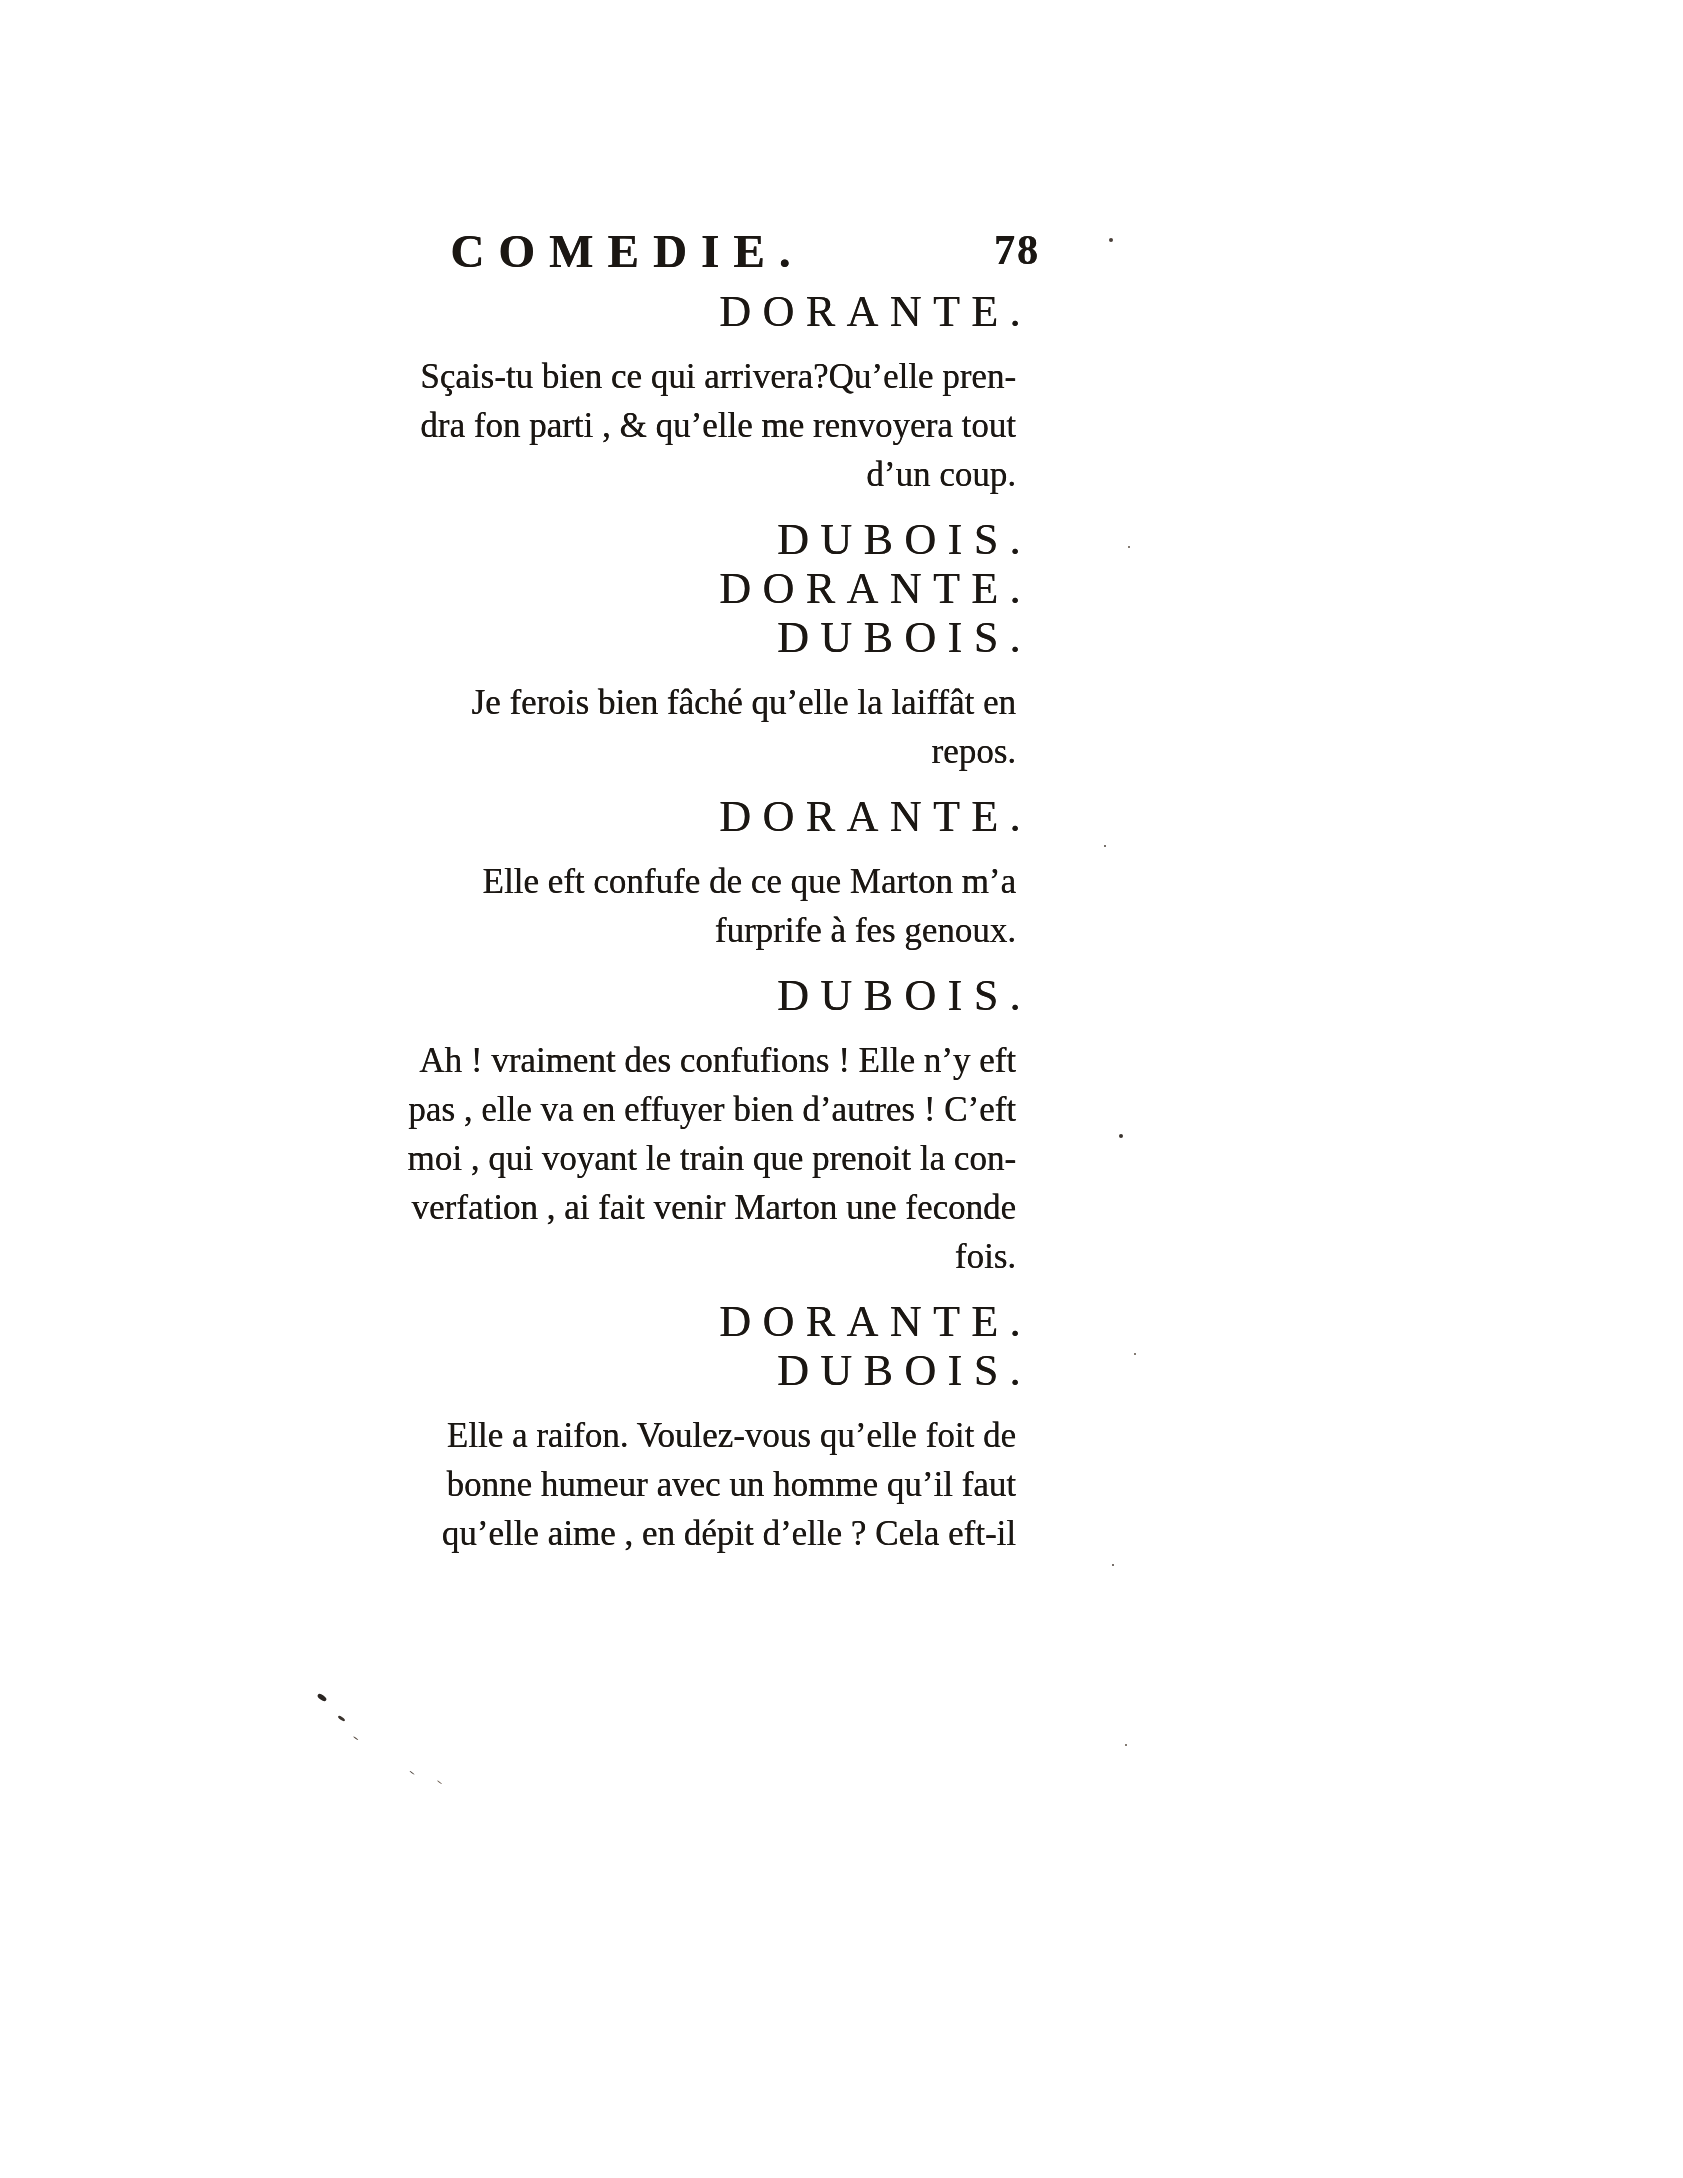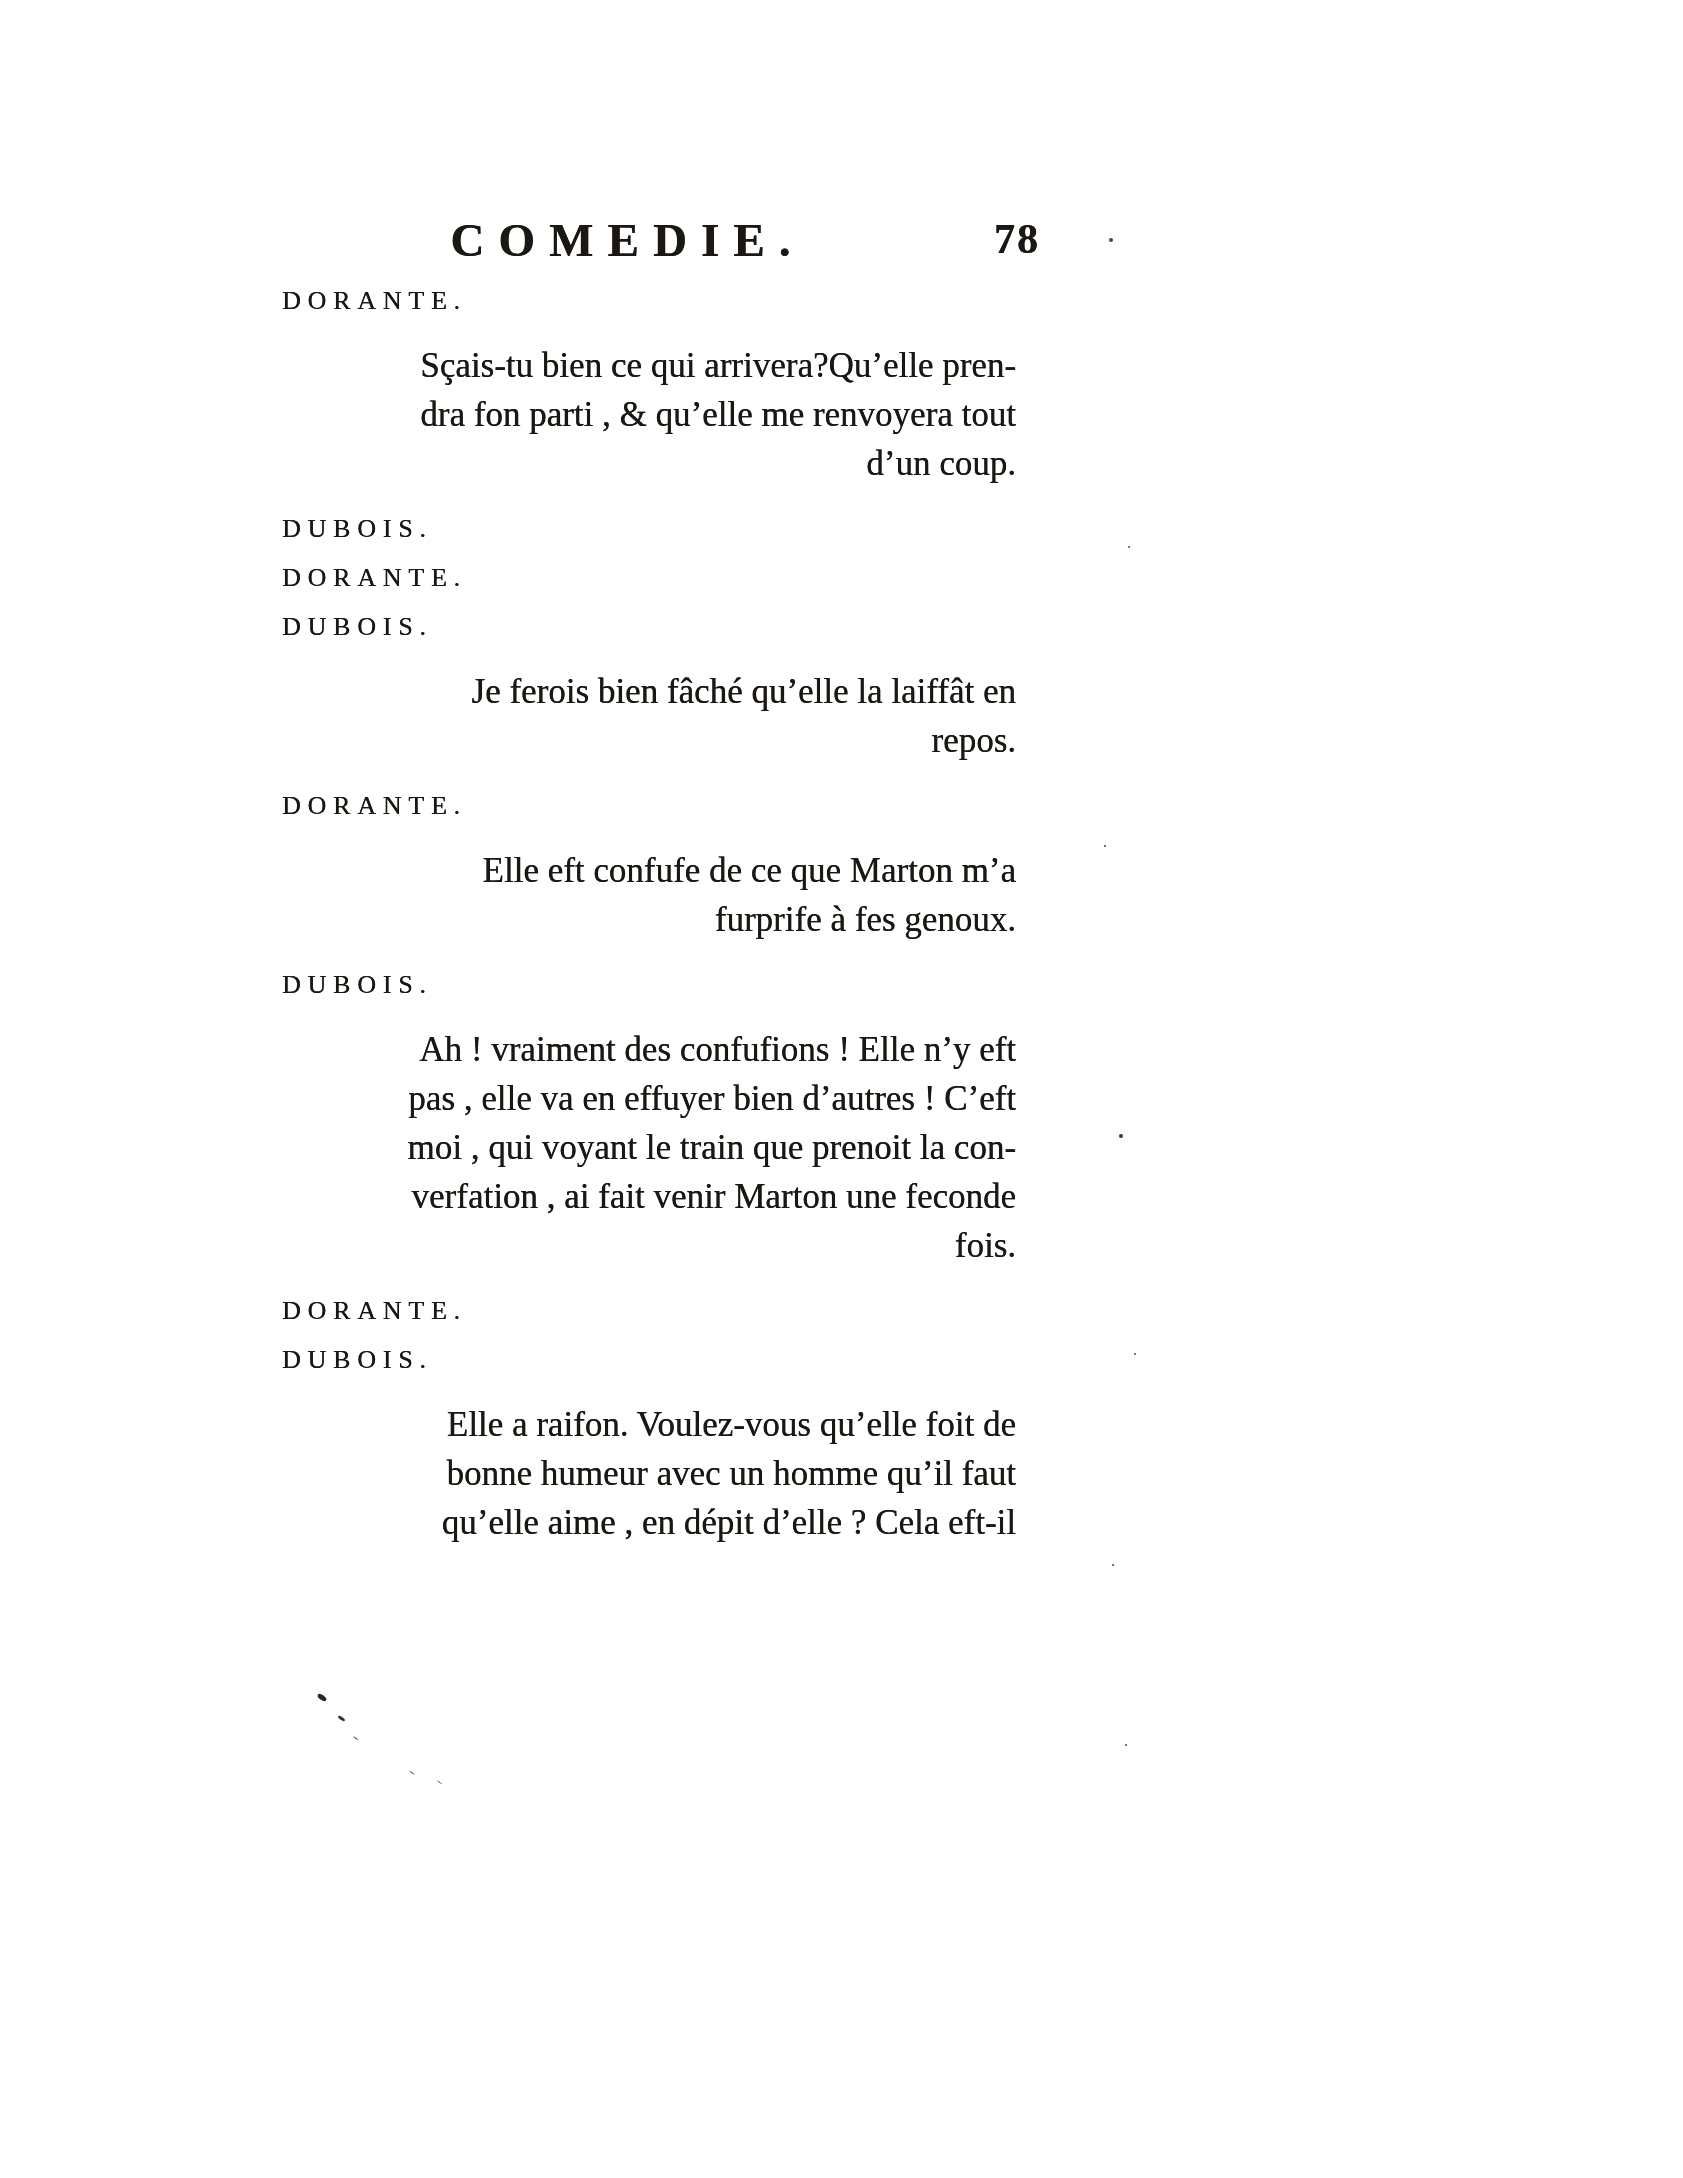--- a/index.html
+++ b/index.html
@@ -22,42 +22,43 @@
     top: 213px;
     width: 750px;
     font-size: 35px;
     line-height: 49px;
     text-shadow: 0.3px 0.3px 0 currentColor; 
   }
   .header-row {
     position: relative;
     height: 61px;
     margin-bottom: 2px;
+    margin-top: 11px;
   }
   .book-title {
     position: absolute;
     left: 0;
     right: 59px;
     text-align: center;
     font-size: 47px;
     font-weight: bold;
     letter-spacing: 0.30em;
     line-height: 55px;
   }
   .page-number {
     position: absolute;
     right: -8px;
     top: 2px;
     font-size: 42px;
     font-weight: bold;
     letter-spacing: 2px;
   }
   .speaker {
-    text-align: left;
-    font-size: 26px;
+    text-align: right;
+    font-size: 44px;
     letter-spacing: 0.26em;
     line-height: 49px;
     white-space: nowrap;
   }
   .para {
     margin: 16px;
     text-indent: 42px;
     text-align: right;
   }
   

